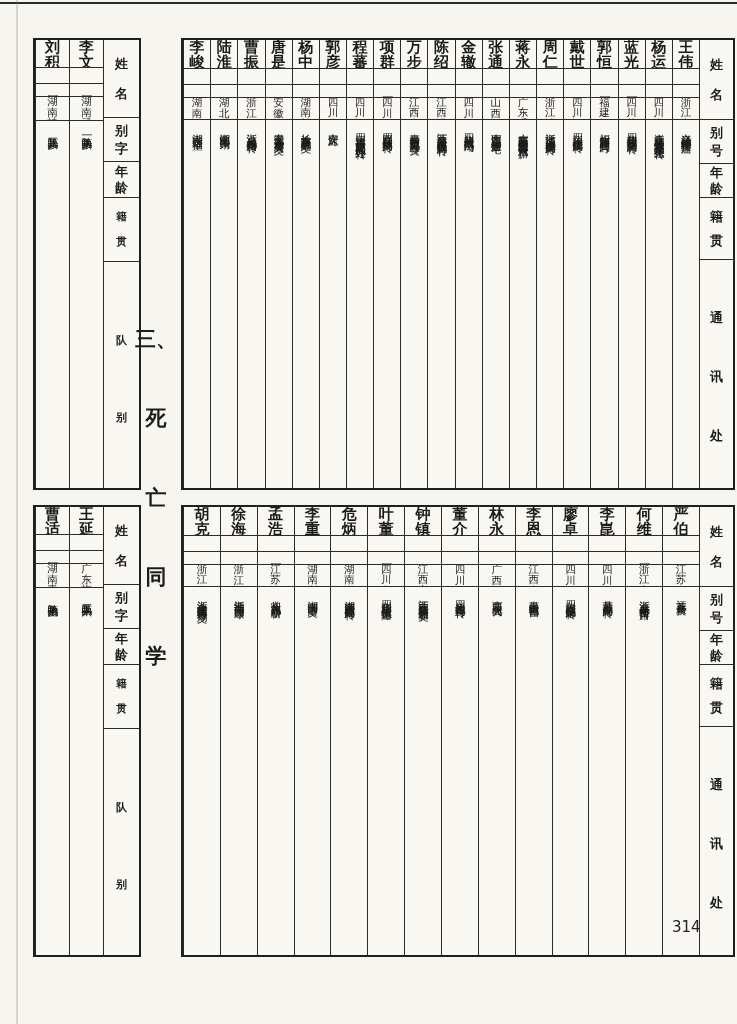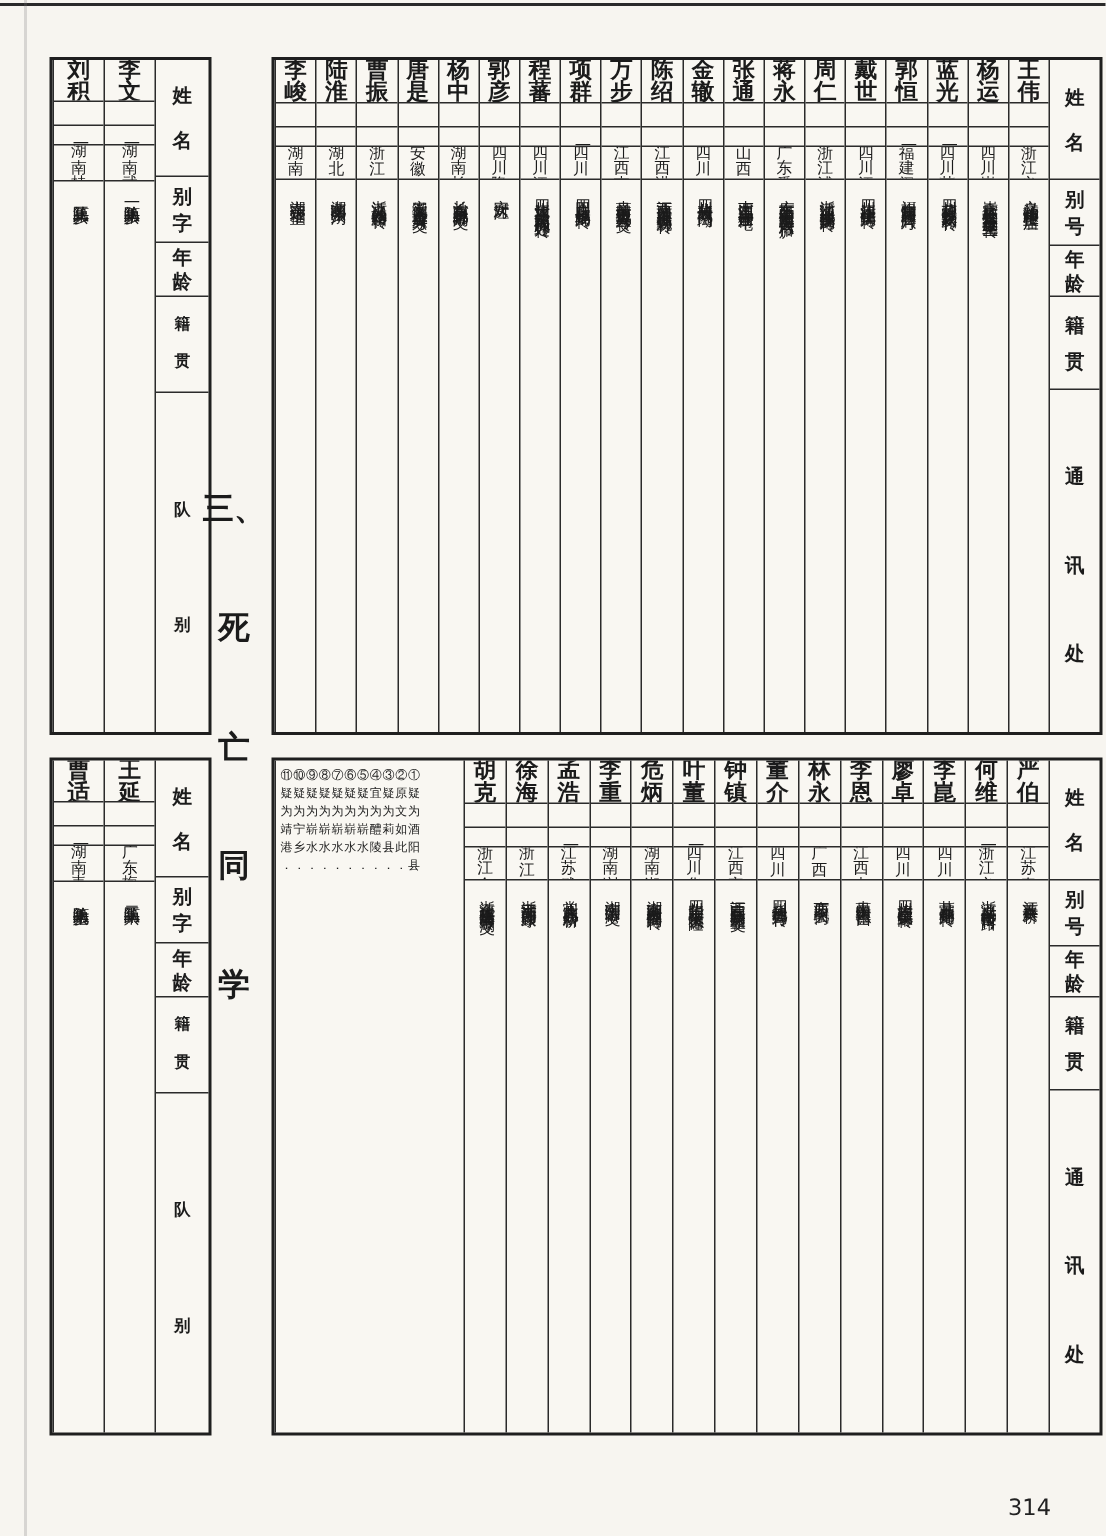--- a/index.html
+++ b/index.html
@@ -53,21 +53,21 @@
   #mini-top,#mini-bottom{left:33px;width:108px;}
   #mini-top{top:38px;height:452px;}
   #mini-bottom{top:505px;height:452px;}
 
   .title-strip{
     position:absolute;left:131px;top:325px;width:50px;height:345px;
     display:flex;flex-direction:column;justify-content:space-between;align-items:center;
     font-size:21px;font-weight:bold;letter-spacing:0;
   }
   .page-number{
-    position:absolute;left:672px;top:996px;font-size:15px;
+    position:absolute;left:672px;top:918px;font-size:15px;
     font-family:"DejaVu Sans", sans-serif;color:#222;
   }
 </style>
 </head>
 <body>
 
 <div class="scan-top-line"></div>
 <div class="scan-left-shade"></div>
 
 <div id="mini-top" class="rtable mini">
@@ -1085,23 +1085,15 @@
         <div class="vchars">
           <span>浙</span>
           <span>江</span>
           <span>金</span>
         </div>
       </div>
       <div class="cell c-addr">
         <div class="vtext">浙江金华横店隆昌号转下湖交</div>
       </div>
     </div>
-    <div class="col notes-col">
-      <div class="cell notes-cell">⑪⑩⑨⑧⑦⑥⑤④③②①
-疑疑疑疑疑疑疑宜疑原疑
-为为为为为为为为为文为
-靖宁崭崭崭崭崭醴莉如酒
-港乡水水水水水陵县此阳
-．．．．．．．．．．县</div>
-    </div>
   </div>
 
 <div class="page-number">314</div>
 
 </body></html>

